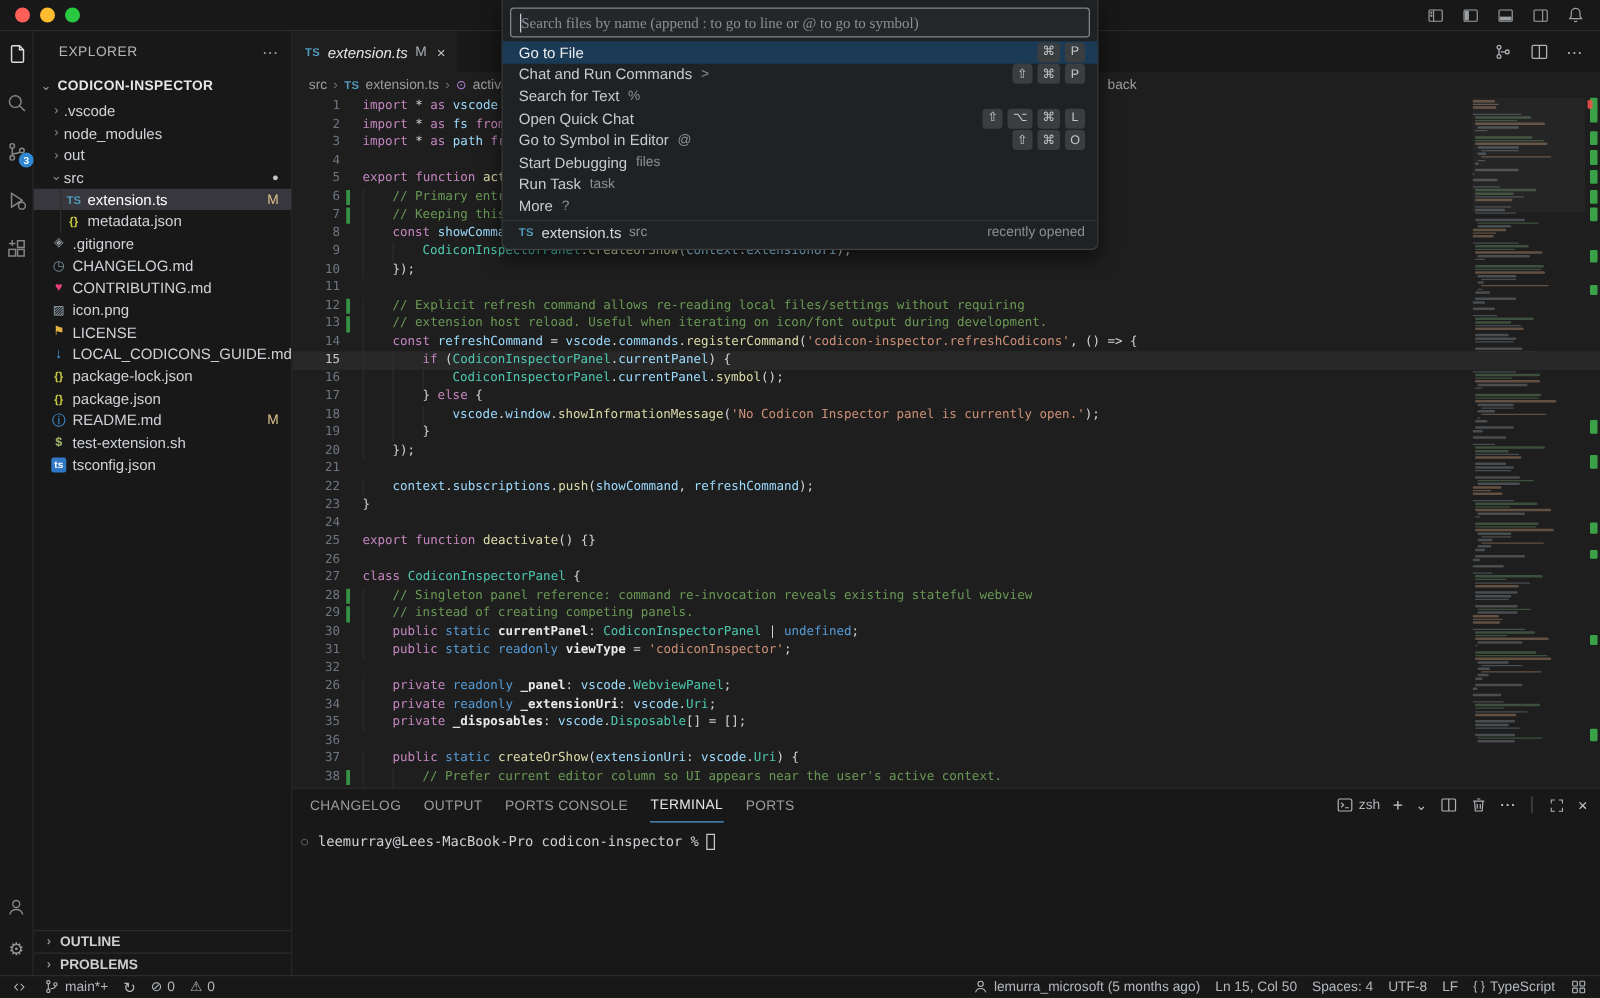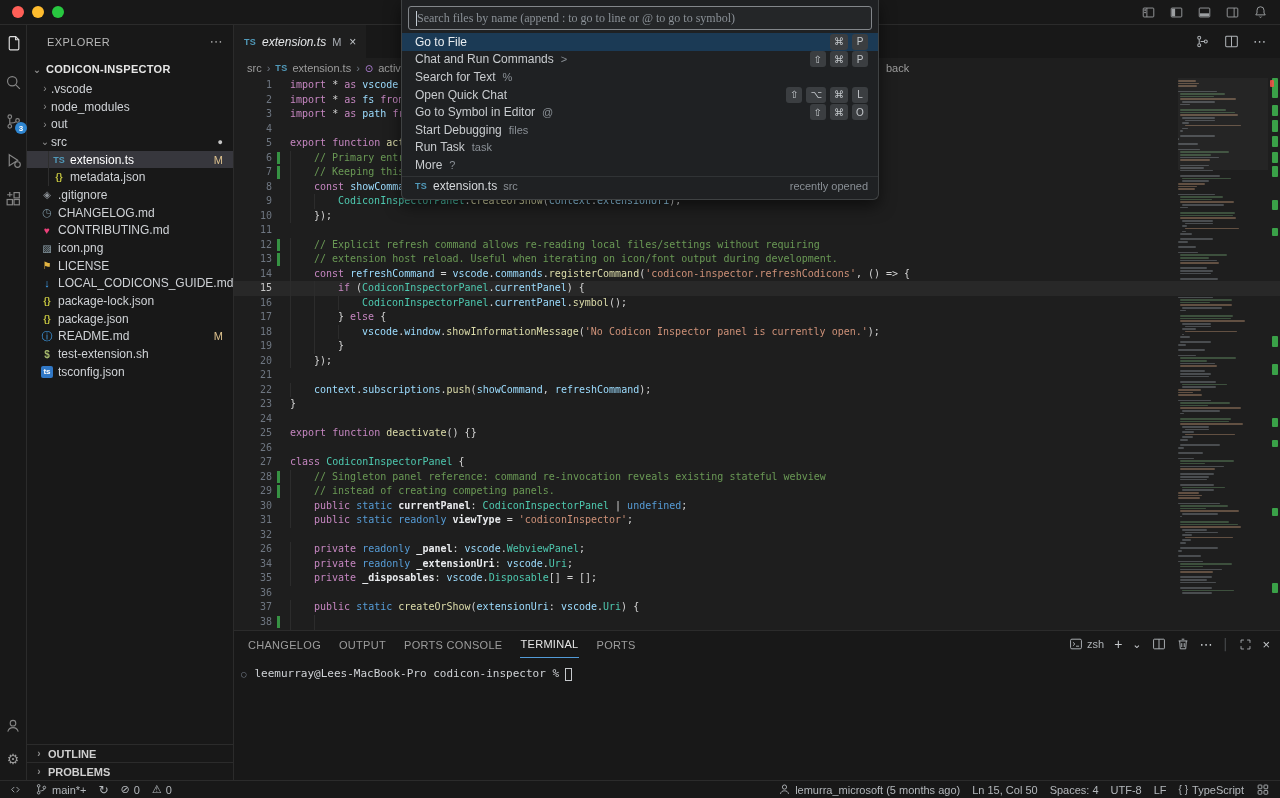--- a/index.html
+++ b/index.html
@@ -575,21 +575,21 @@
         <div class="code-line"><span class="ln">28</span><span class="gchange"></span><span class="ctext"><span class="iguide"></span><span class="tk-c">// Singleton panel reference: command re-invocation reveals existing stateful webview</span></span></div>
         <div class="code-line"><span class="ln">29</span><span class="gchange"></span><span class="ctext"><span class="iguide"></span><span class="tk-c">// instead of creating competing panels.</span></span></div>
         <div class="code-line"><span class="ln">30</span><span class="ctext"><span class="iguide"></span><span class="tk-k">public </span><span class="tk-b">static </span><span class="tk-w">currentPanel</span><span class="tk-p">: </span><span class="tk-t">CodiconInspectorPanel</span><span class="tk-p"> | </span><span class="tk-b">undefined</span><span class="tk-p">;</span></span></div>
         <div class="code-line"><span class="ln">31</span><span class="ctext"><span class="iguide"></span><span class="tk-k">public </span><span class="tk-b">static </span><span class="tk-b">readonly </span><span class="tk-w">viewType</span><span class="tk-p"> = </span><span class="tk-s">'codiconInspector'</span><span class="tk-p">;</span></span></div>
         <div class="code-line"><span class="ln">32</span><span class="ctext"></span></div>
         <div class="code-line"><span class="ln">26</span><span class="ctext"><span class="iguide"></span><span class="tk-k">private </span><span class="tk-b">readonly </span><span class="tk-w">_panel</span><span class="tk-p">: </span><span class="tk-v">vscode</span><span class="tk-p">.</span><span class="tk-t">WebviewPanel</span><span class="tk-p">;</span></span></div>
         <div class="code-line"><span class="ln">34</span><span class="ctext"><span class="iguide"></span><span class="tk-k">private </span><span class="tk-b">readonly </span><span class="tk-w">_extensionUri</span><span class="tk-p">: </span><span class="tk-v">vscode</span><span class="tk-p">.</span><span class="tk-t">Uri</span><span class="tk-p">;</span></span></div>
         <div class="code-line"><span class="ln">35</span><span class="ctext"><span class="iguide"></span><span class="tk-k">private </span><span class="tk-w">_disposables</span><span class="tk-p">: </span><span class="tk-v">vscode</span><span class="tk-p">.</span><span class="tk-t">Disposable</span><span class="tk-p">[] = [];</span></span></div>
         <div class="code-line"><span class="ln">36</span><span class="ctext"></span></div>
         <div class="code-line"><span class="ln">37</span><span class="ctext"><span class="iguide"></span><span class="tk-k">public </span><span class="tk-b">static </span><span class="tk-f">createOrShow</span><span class="tk-p">(</span><span class="tk-v">extensionUri</span><span class="tk-p">: </span><span class="tk-v">vscode</span><span class="tk-p">.</span><span class="tk-t">Uri</span><span class="tk-p">) {</span></span></div>
-        <div class="code-line"><span class="ln">38</span><span class="gchange"></span><span class="ctext"><span class="iguide"></span><span class="iguide"></span></span></div>
+        <div class="code-line"><span class="ln">38</span><span class="gchange"></span><span class="ctext"><span class="iguide"></span><span class="iguide"></span><span class="tk-c">// Prefer current editor column so UI appears near the user's active context.</span></span></div>
         <div class="code-line"><span class="ln">39</span><span class="ctext"><span class="iguide"></span><span class="iguide"></span></span></div>
       </div>
 
     <div class="panel">
       <div class="panel-tabs" id="panel-tabs">
           <span class="ptab">CHANGELOG</span>
           <span class="ptab">OUTPUT</span>
           <span class="ptab">PORTS CONSOLE</span>
           <span class="ptab active">TERMINAL</span>
           <span class="ptab">PORTS</span>

